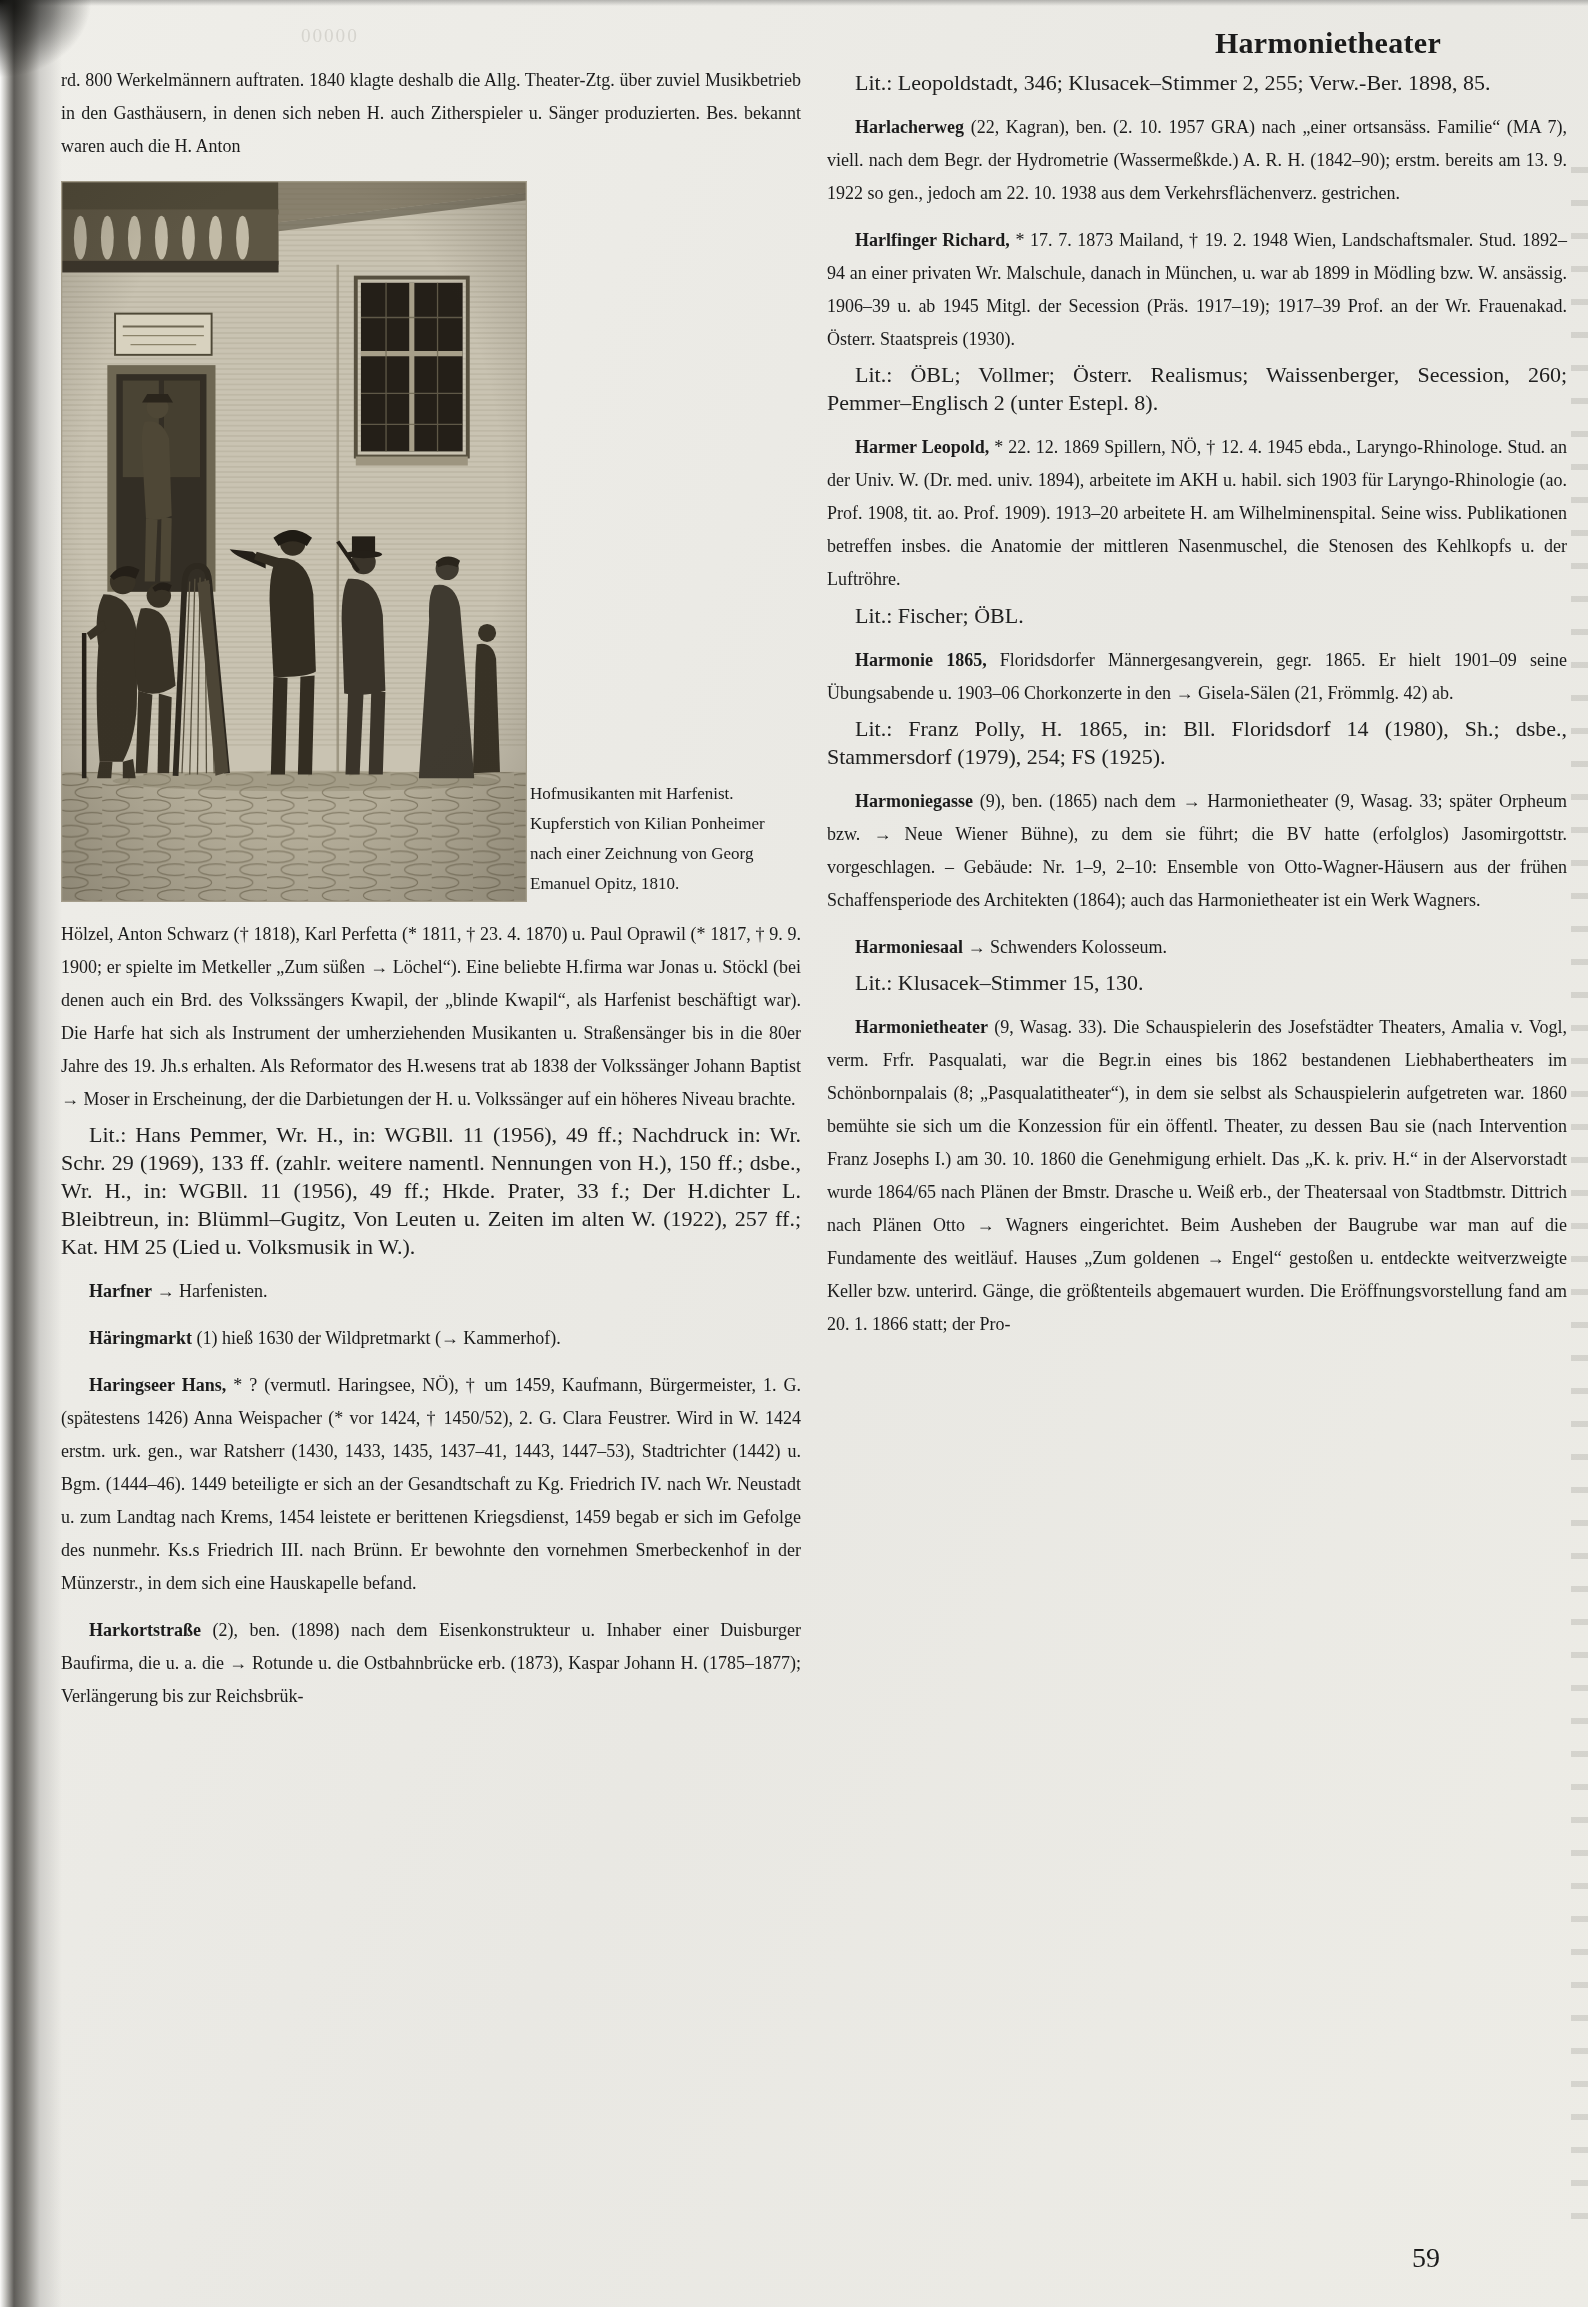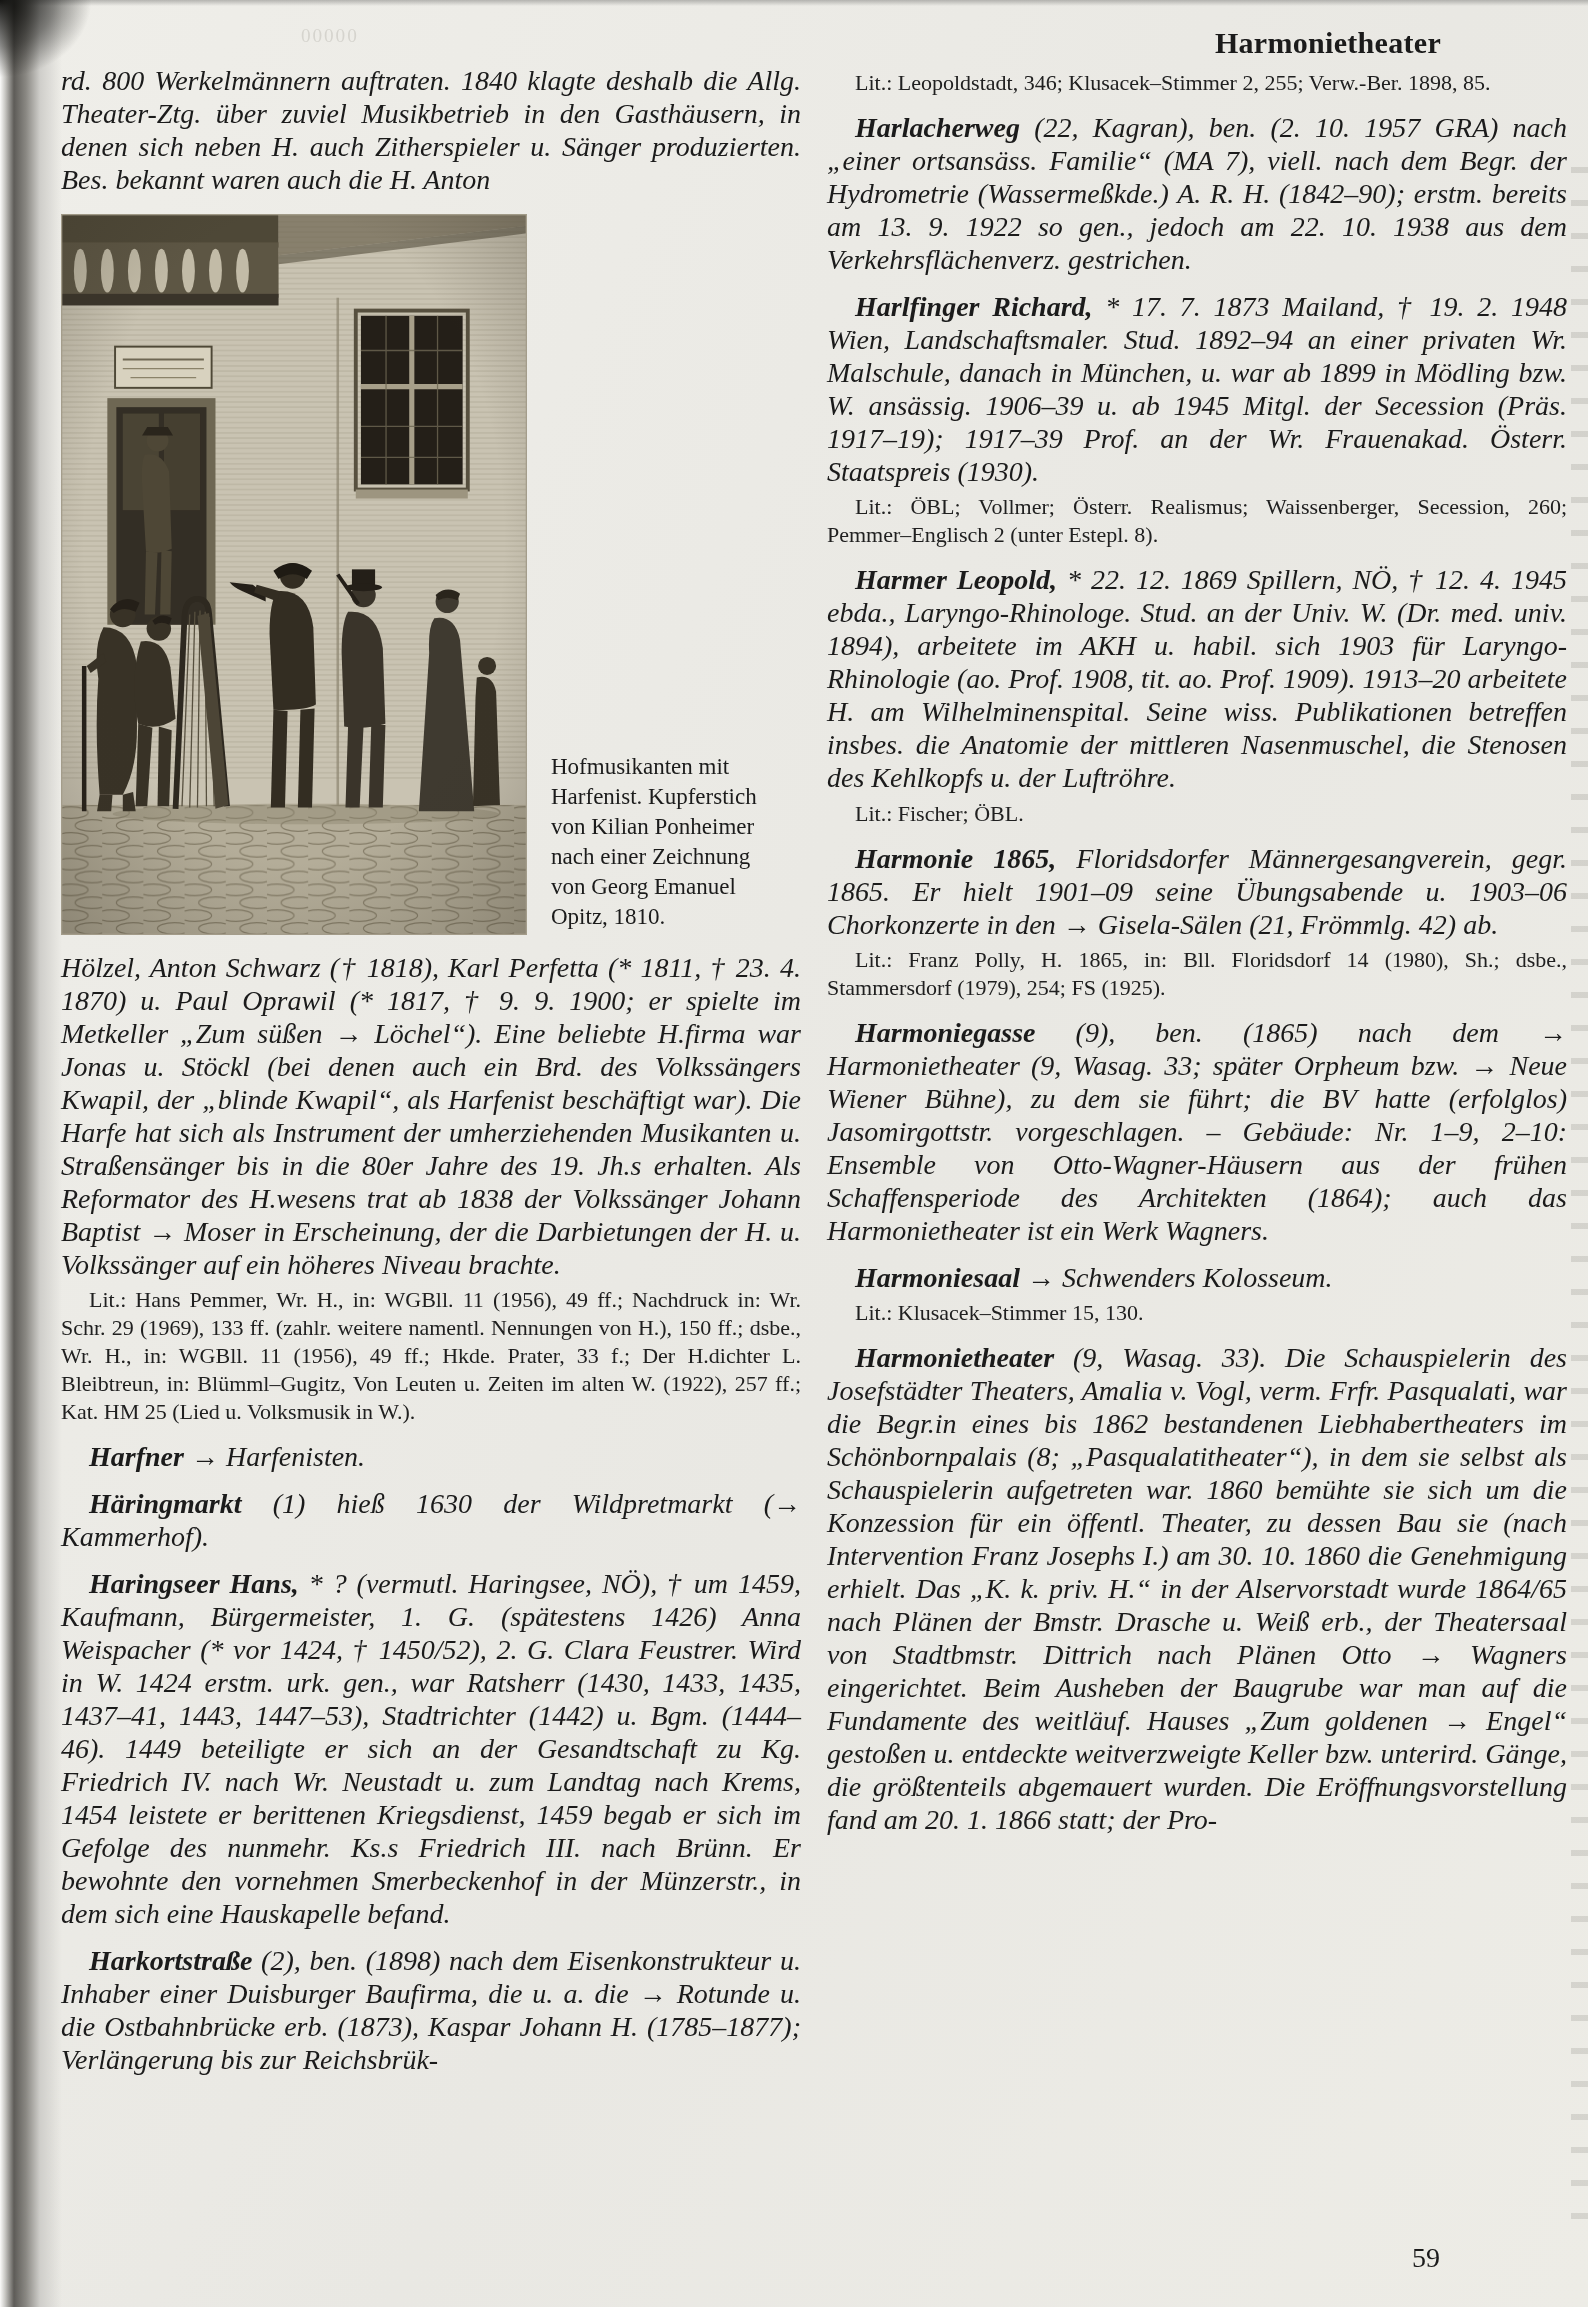--- a/index.html
+++ b/index.html
@@ -39,30 +39,30 @@
   }
   .page-number {
     position: absolute; bottom: 33px; right: 148px; z-index: 3;
     font-size: 28px;
   }
   .content {
     position: absolute; left: 61px; top: 64px; width: 1507px; z-index: 2;
     display: grid; grid-template-columns: 740px 740px; column-gap: 26px;
   }
   p { margin: 0; text-align: justify; }
-  .body { font-size: 28px; line-height: 33px; font-style: italic; }
+  .body { font-size: 18px; line-height: 33px; }
   .entry { text-indent: 28px; margin-top: 14px; }
   .noindent { text-indent: 0; }
   .lit { font-size: 22px; line-height: 28px; text-indent: 28px; margin-top: 5.2px; color: #202020; }
   .term { font-weight: bold; }
   .figure { margin: 18px 0 15.5px 0; display: flex; }
   .engraving { width: 466px; height: 721px; flex: none; display: block; }
   .caption {
-    font-size: 23px; line-height: 30px; width: 236px;
-    margin-left: 24px; align-self: flex-end; padding-bottom: 2.6px; text-align: left;
+    font-size: 17px; line-height: 30px; width: 236px;
+    margin-left: 3px; align-self: flex-end; padding-bottom: 2.6px; text-align: left;
   }
 </style>
 </head>
 <body>
 
 <div class="scan-edge-left"></div>
 <div class="scan-corner-tl"></div>
 <div class="scan-edge-top"></div>
 <div class="scan-bleed-right"></div>
 

